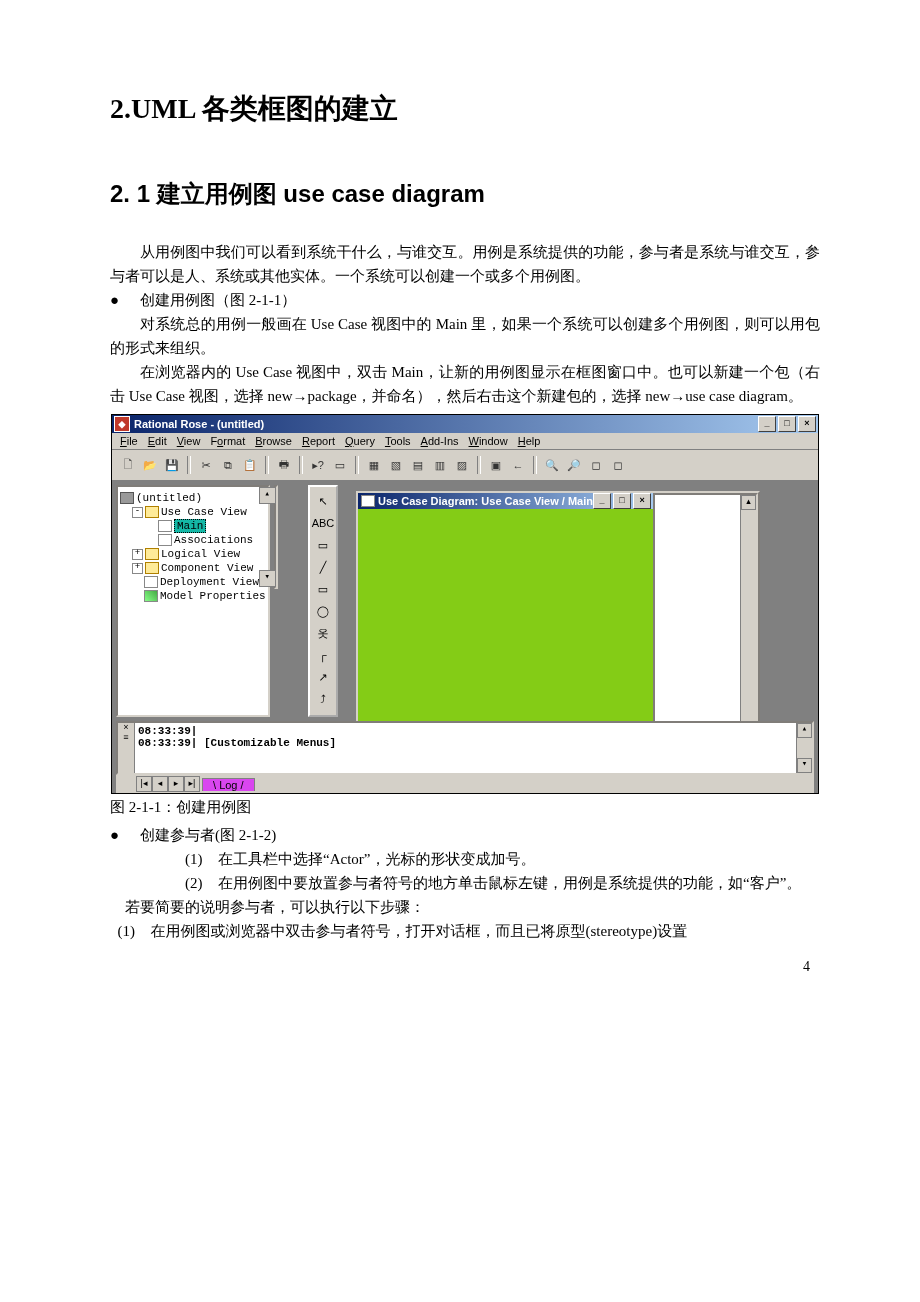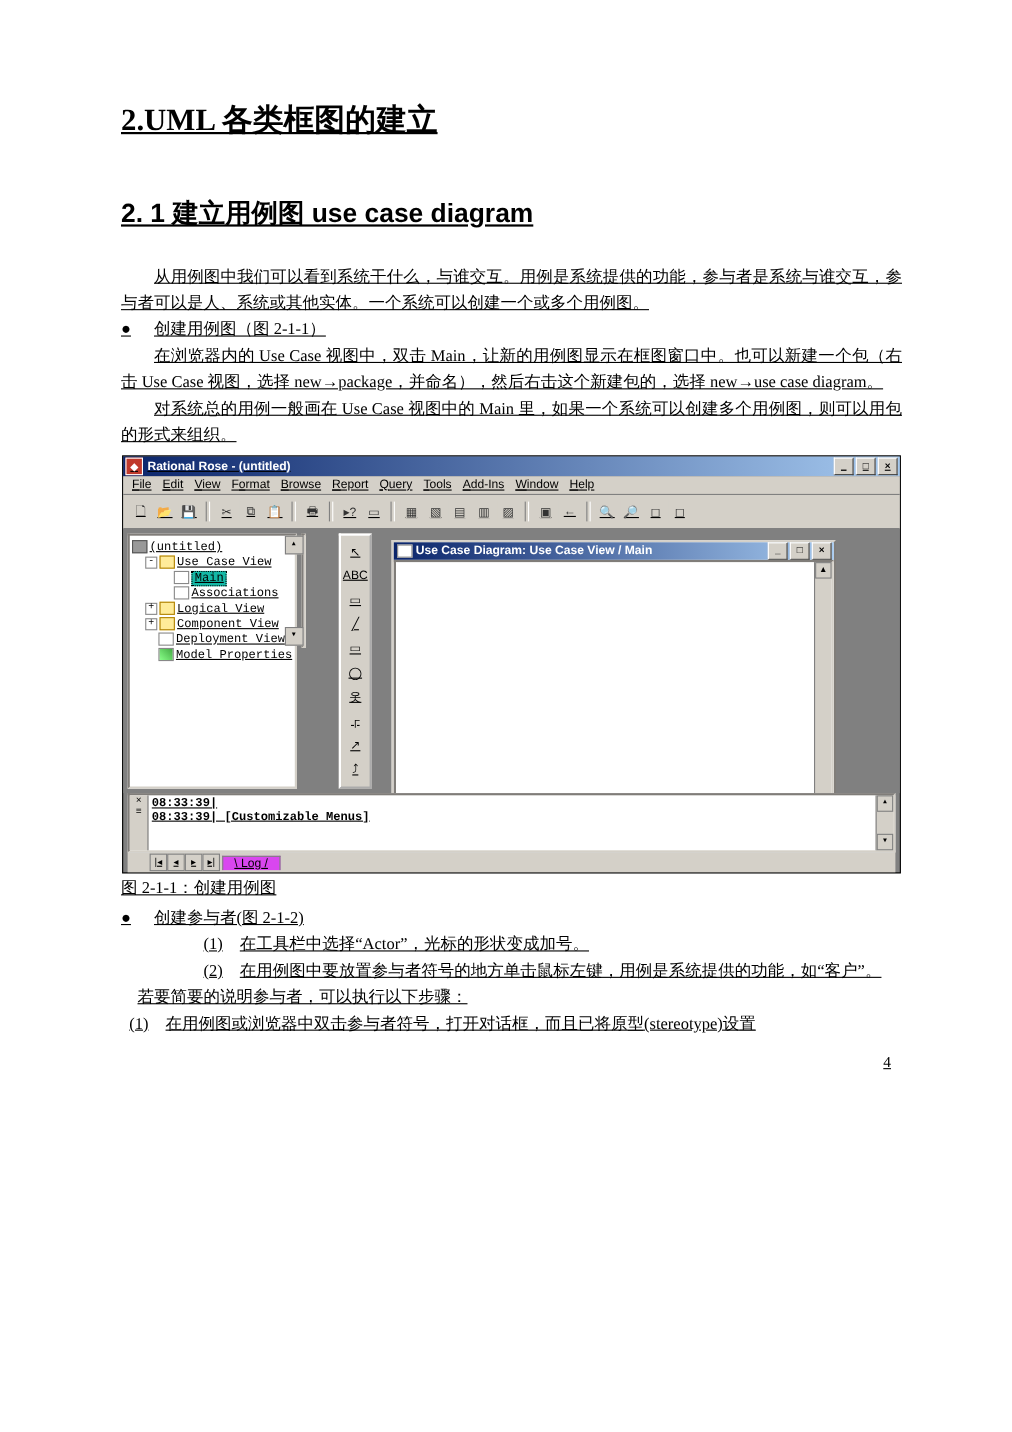--- a/index.html
+++ b/index.html
@@ -3,21 +3,20 @@
 <meta charset="utf-8">
 <style>
   body{
     margin:0;
     background:#fff;
     font-family:"SimSun","宋体",serif;
     width:920px;
   }
   .page{
     padding:90px 100px 40px 110px;
-    text-decoration:underline;
   }
   .h1{
     font-family:"Times New Roman","SimSun",serif;
     font-weight:bold;
     font-size:28px;
     margin:0 0 50px 0;
   }
   .h2{
     font-family:Arial,"SimHei",sans-serif;
     font-weight:bold;
@@ -137,22 +136,22 @@
   .toolbox{
     width:26px;background:#d4d0c8;border:2px outset #fff;
     display:flex;flex-direction:column;align-items:center;gap:6px;padding:6px 0;
   }
   .toolbox div{width:18px;height:16px;display:flex;align-items:center;justify-content:center;font-size:11px;color:#000;}
   .mdi{
     flex:1;position:relative;background:#808080;
   }
   .childwin{
     position:absolute;left:14px;top:6px;width:400px;height:264px;
-    border:2px outset #d4d0c8;background:#ffffff;
-    display:flex;flex-direction:column;
+    border:2px outset #d4d0c8;background:#84cc16;
+    display:flex;flex-direction:row;
   }
   .childtitle{
     background:linear-gradient(to right,#0a246a,#a6caf0);
     color:#fff;display:flex;align-items:center;height:16px;padding:0 2px;font-weight:bold;
   }
   .childtitle .spacer{flex:1;}
   .childbody{flex:1;background:#fff;border:2px inset #d4d0c8;position:relative;}
   .childbody .vsb{position:absolute;right:0;top:0;width:15px;height:100%;background:#d4d0c8;border-left:1px solid #808080;}
   .childbody .vsb div{width:13px;height:13px;background:#d4d0c8;border:1px solid #808080;text-align:center;font-size:9px;line-height:11px;}
   .childbody .hsb{position:absolute;left:0;bottom:0;right:15px;height:15px;background:#d4d0c8;border-top:1px solid #808080;display:flex;}
@@ -198,22 +197,22 @@
   <div class="h1">2.UML 各类框图的建立</div>
   <div class="h2">2. 1 建立用例图 use case diagram</div>
 
   <p class="para indent">从用例图中我们可以看到系统干什么，与谁交互。用例是系统提供的功能，参与者是系统与谁交互，参与者可以是人、系统或其他实体。一个系统可以创建一个或多个用例图。</p>
 
   <div class="bullet-row">
     <span class="bullet">●</span>
     <span>创建用例图（图 2-1-1）</span>
   </div>
 
+  <p class="para indent">对系统总的用例一般画在 Use Case 视图中的 Main 里，如果一个系统可以创建多个用例图，则可以用包的形式来组织。</p>
   <p class="para indent">在浏览器内的 Use Case 视图中，双击 Main，让新的用例图显示在框图窗口中。也可以新建一个包（右击 Use Case 视图，选择 new→package，并命名），然后右击这个新建包的，选择 new→use case diagram。</p>
-  <p class="para indent">对系统总的用例一般画在 Use Case 视图中的 Main 里，如果一个系统可以创建多个用例图，则可以用包的形式来组织。</p>
 
   <div class="rose-window">
     <div class="titlebar">
       <div class="logo">◆</div>
       <span>Rational Rose - (untitled)</span>
       <span class="spacer"></span>
       <div class="winbtns">
         <div class="winbtn">_</div>
         <div class="winbtn">□</div>
         <div class="winbtn">×</div>

